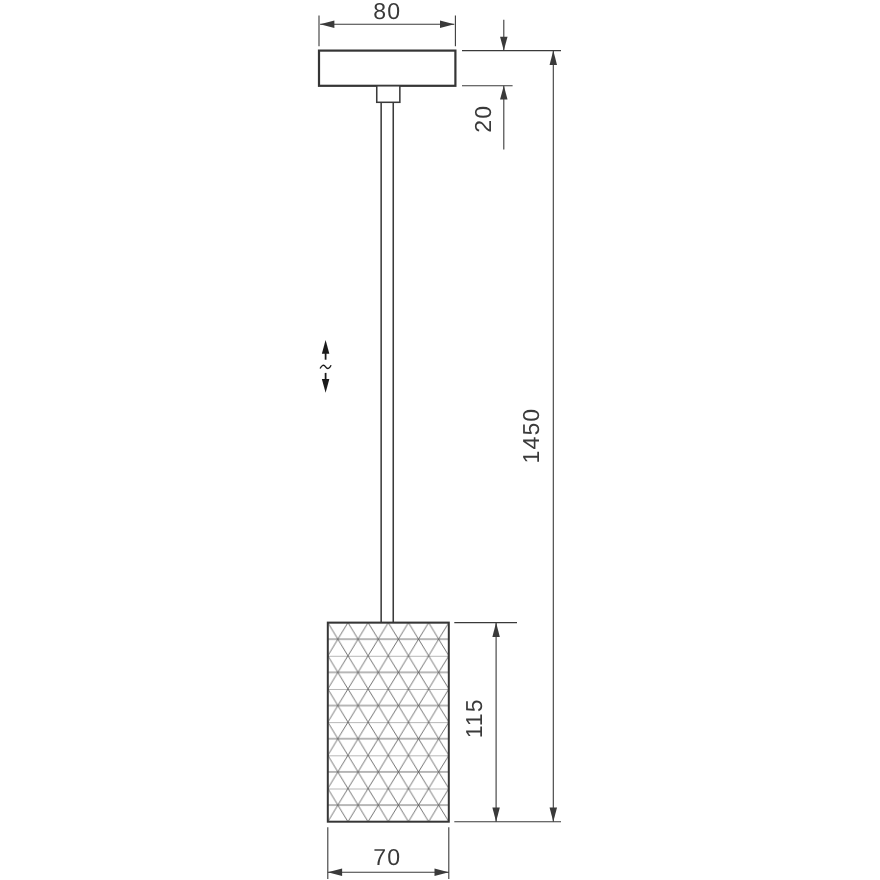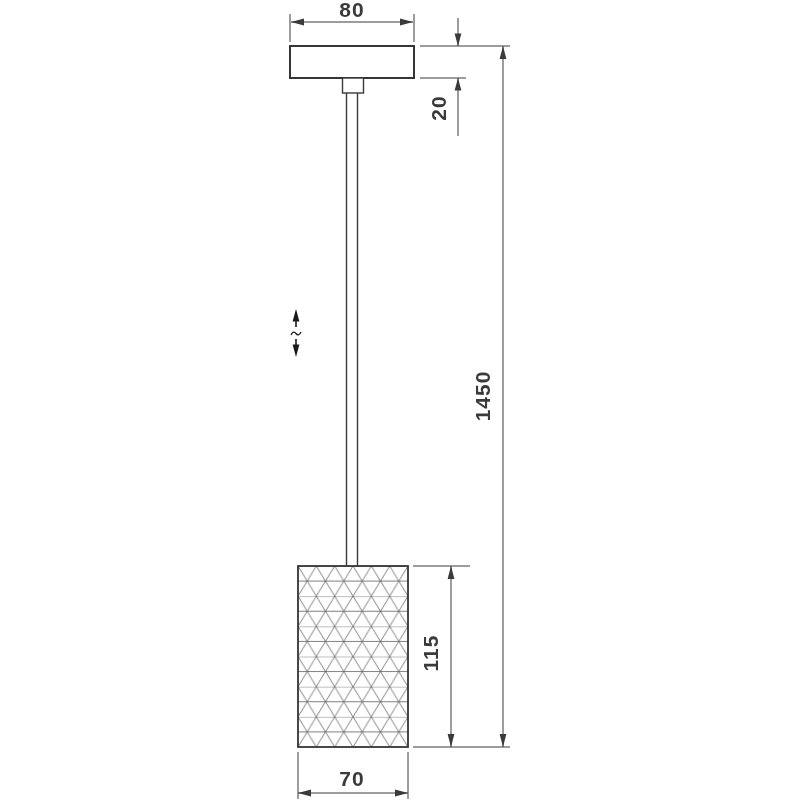--- a/index.html
+++ b/index.html
@@ -7,21 +7,20 @@
     padding: 0;
     background: #ffffff;
   }
   .canvas {
     position: relative;
     width: 708px;
     height: 800px;
     background: #ffffff;
     overflow: hidden;
     font-family: "Liberation Sans", sans-serif;
-    font-weight: bold;
   }
   svg text {
     font-family: "Liberation Sans", sans-serif;
     font-size: 21px;
     letter-spacing: 1px;
     fill: #3a3a3a;
   }
 </style>
 </head>
 <body>

